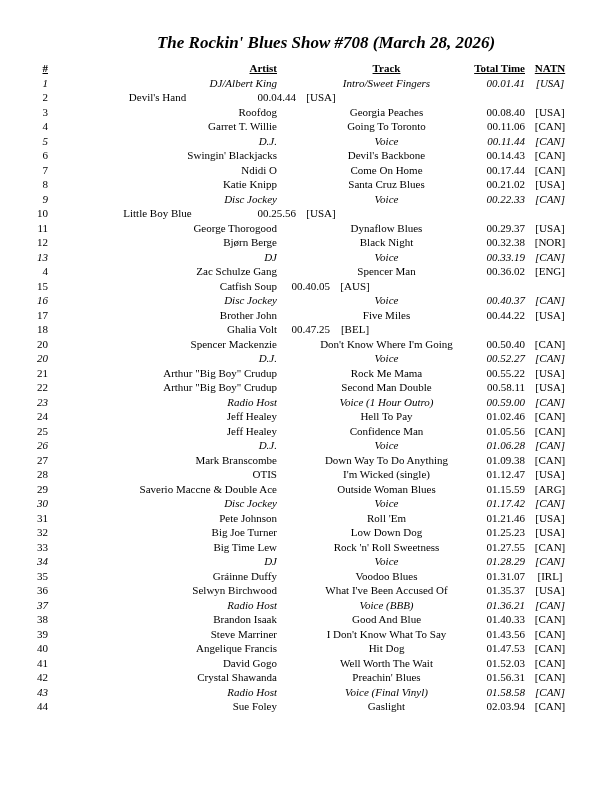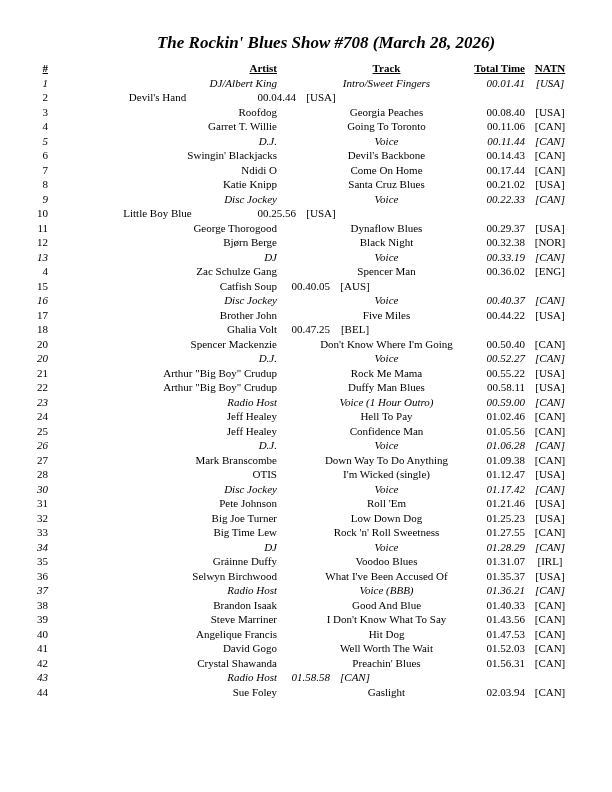--- a/index.html
+++ b/index.html
@@ -216,21 +216,21 @@
         <div class="row">
     <span class="c-num">21</span>
     <span class="c-artist">Arthur "Big Boy" Crudup</span>
     <span class="c-track">Rock Me Mama</span>
     <span class="c-time">00.55.22</span>
     <span class="c-natn">[USA]</span>
   </div>
         <div class="row">
     <span class="c-num">22</span>
     <span class="c-artist">Arthur "Big Boy" Crudup</span>
-    <span class="c-track">Duffy Man Blues</span>
+    <span class="c-track">Second Man Double</span>
     <span class="c-time">00.58.11</span>
     <span class="c-natn">[USA]</span>
   </div>
         <div class="row italic">
     <span class="c-num">23</span>
     <span class="c-artist">Radio Host</span>
     <span class="c-track">Voice (1 Hour Outro)</span>
     <span class="c-time">00.59.00</span>
     <span class="c-natn">[CAN]</span>
   </div>
@@ -261,20 +261,27 @@
     <span class="c-track">Down Way To Do Anything</span>
     <span class="c-time">01.09.38</span>
     <span class="c-natn">[CAN]</span>
   </div>
         <div class="row">
     <span class="c-num">28</span>
     <span class="c-artist">OTIS</span>
     <span class="c-track">I'm Wicked (single)</span>
     <span class="c-time">01.12.47</span>
     <span class="c-natn">[USA]</span>
+  </div>
+        <div class="row">
+    <span class="c-num">29</span>
+    <span class="c-artist">Saverio Maccne &amp; Double Ace</span>
+    <span class="c-track">Outside Woman Blues</span>
+    <span class="c-time">01.15.59</span>
+    <span class="c-natn">[ARG]</span>
   </div>
         <div class="row italic">
     <span class="c-num">30</span>
     <span class="c-artist">Disc Jockey</span>
     <span class="c-track">Voice</span>
     <span class="c-time">01.17.42</span>
     <span class="c-natn">[CAN]</span>
   </div>
         <div class="row">
     <span class="c-num">31</span>
@@ -356,20 +363,21 @@
         <div class="row">
     <span class="c-num">42</span>
     <span class="c-artist">Crystal Shawanda</span>
     <span class="c-track">Preachin' Blues</span>
     <span class="c-time">01.56.31</span>
     <span class="c-natn">[CAN]</span>
   </div>
         <div class="row italic">
     <span class="c-num">43</span>
     <span class="c-artist">Radio Host</span>
+    <span class="c-track">Voice (Final Vinyl)</span>
     <span class="c-time">01.58.58</span>
     <span class="c-natn">[CAN]</span>
   </div>
         <div class="row">
     <span class="c-num">44</span>
     <span class="c-artist">Sue Foley</span>
     <span class="c-track">Gaslight</span>
     <span class="c-time">02.03.94</span>
     <span class="c-natn">[CAN]</span>
   </div>

